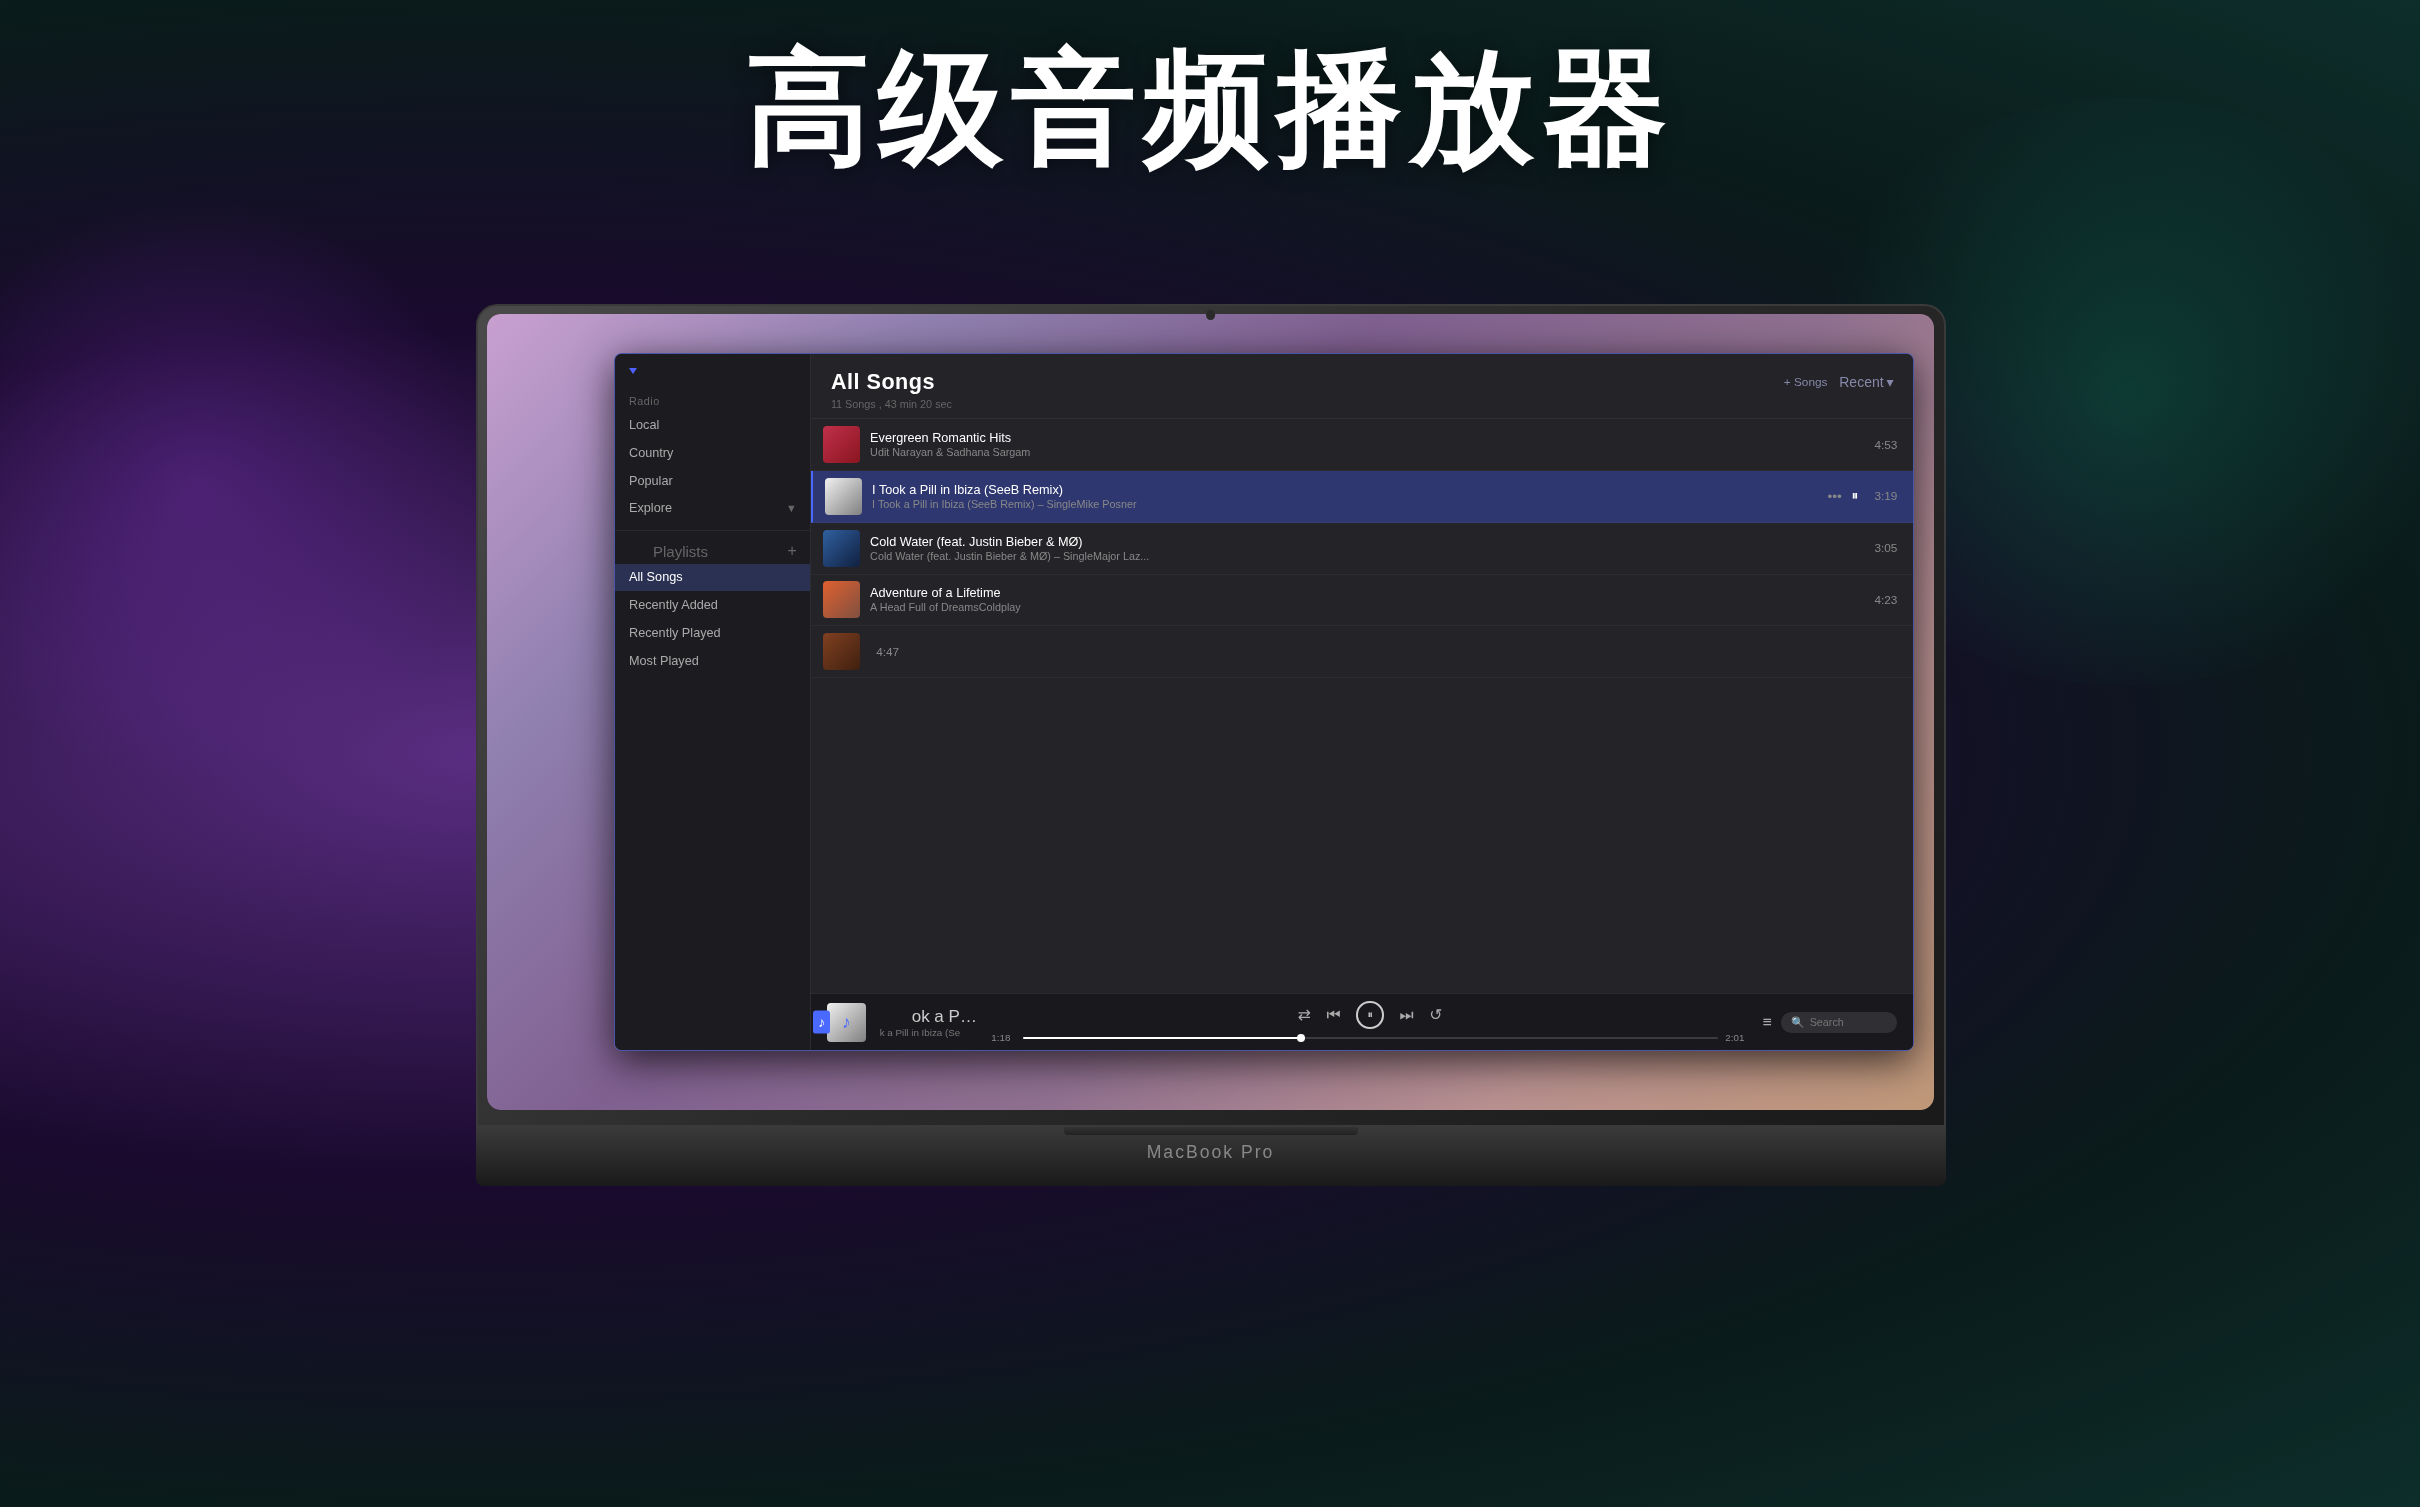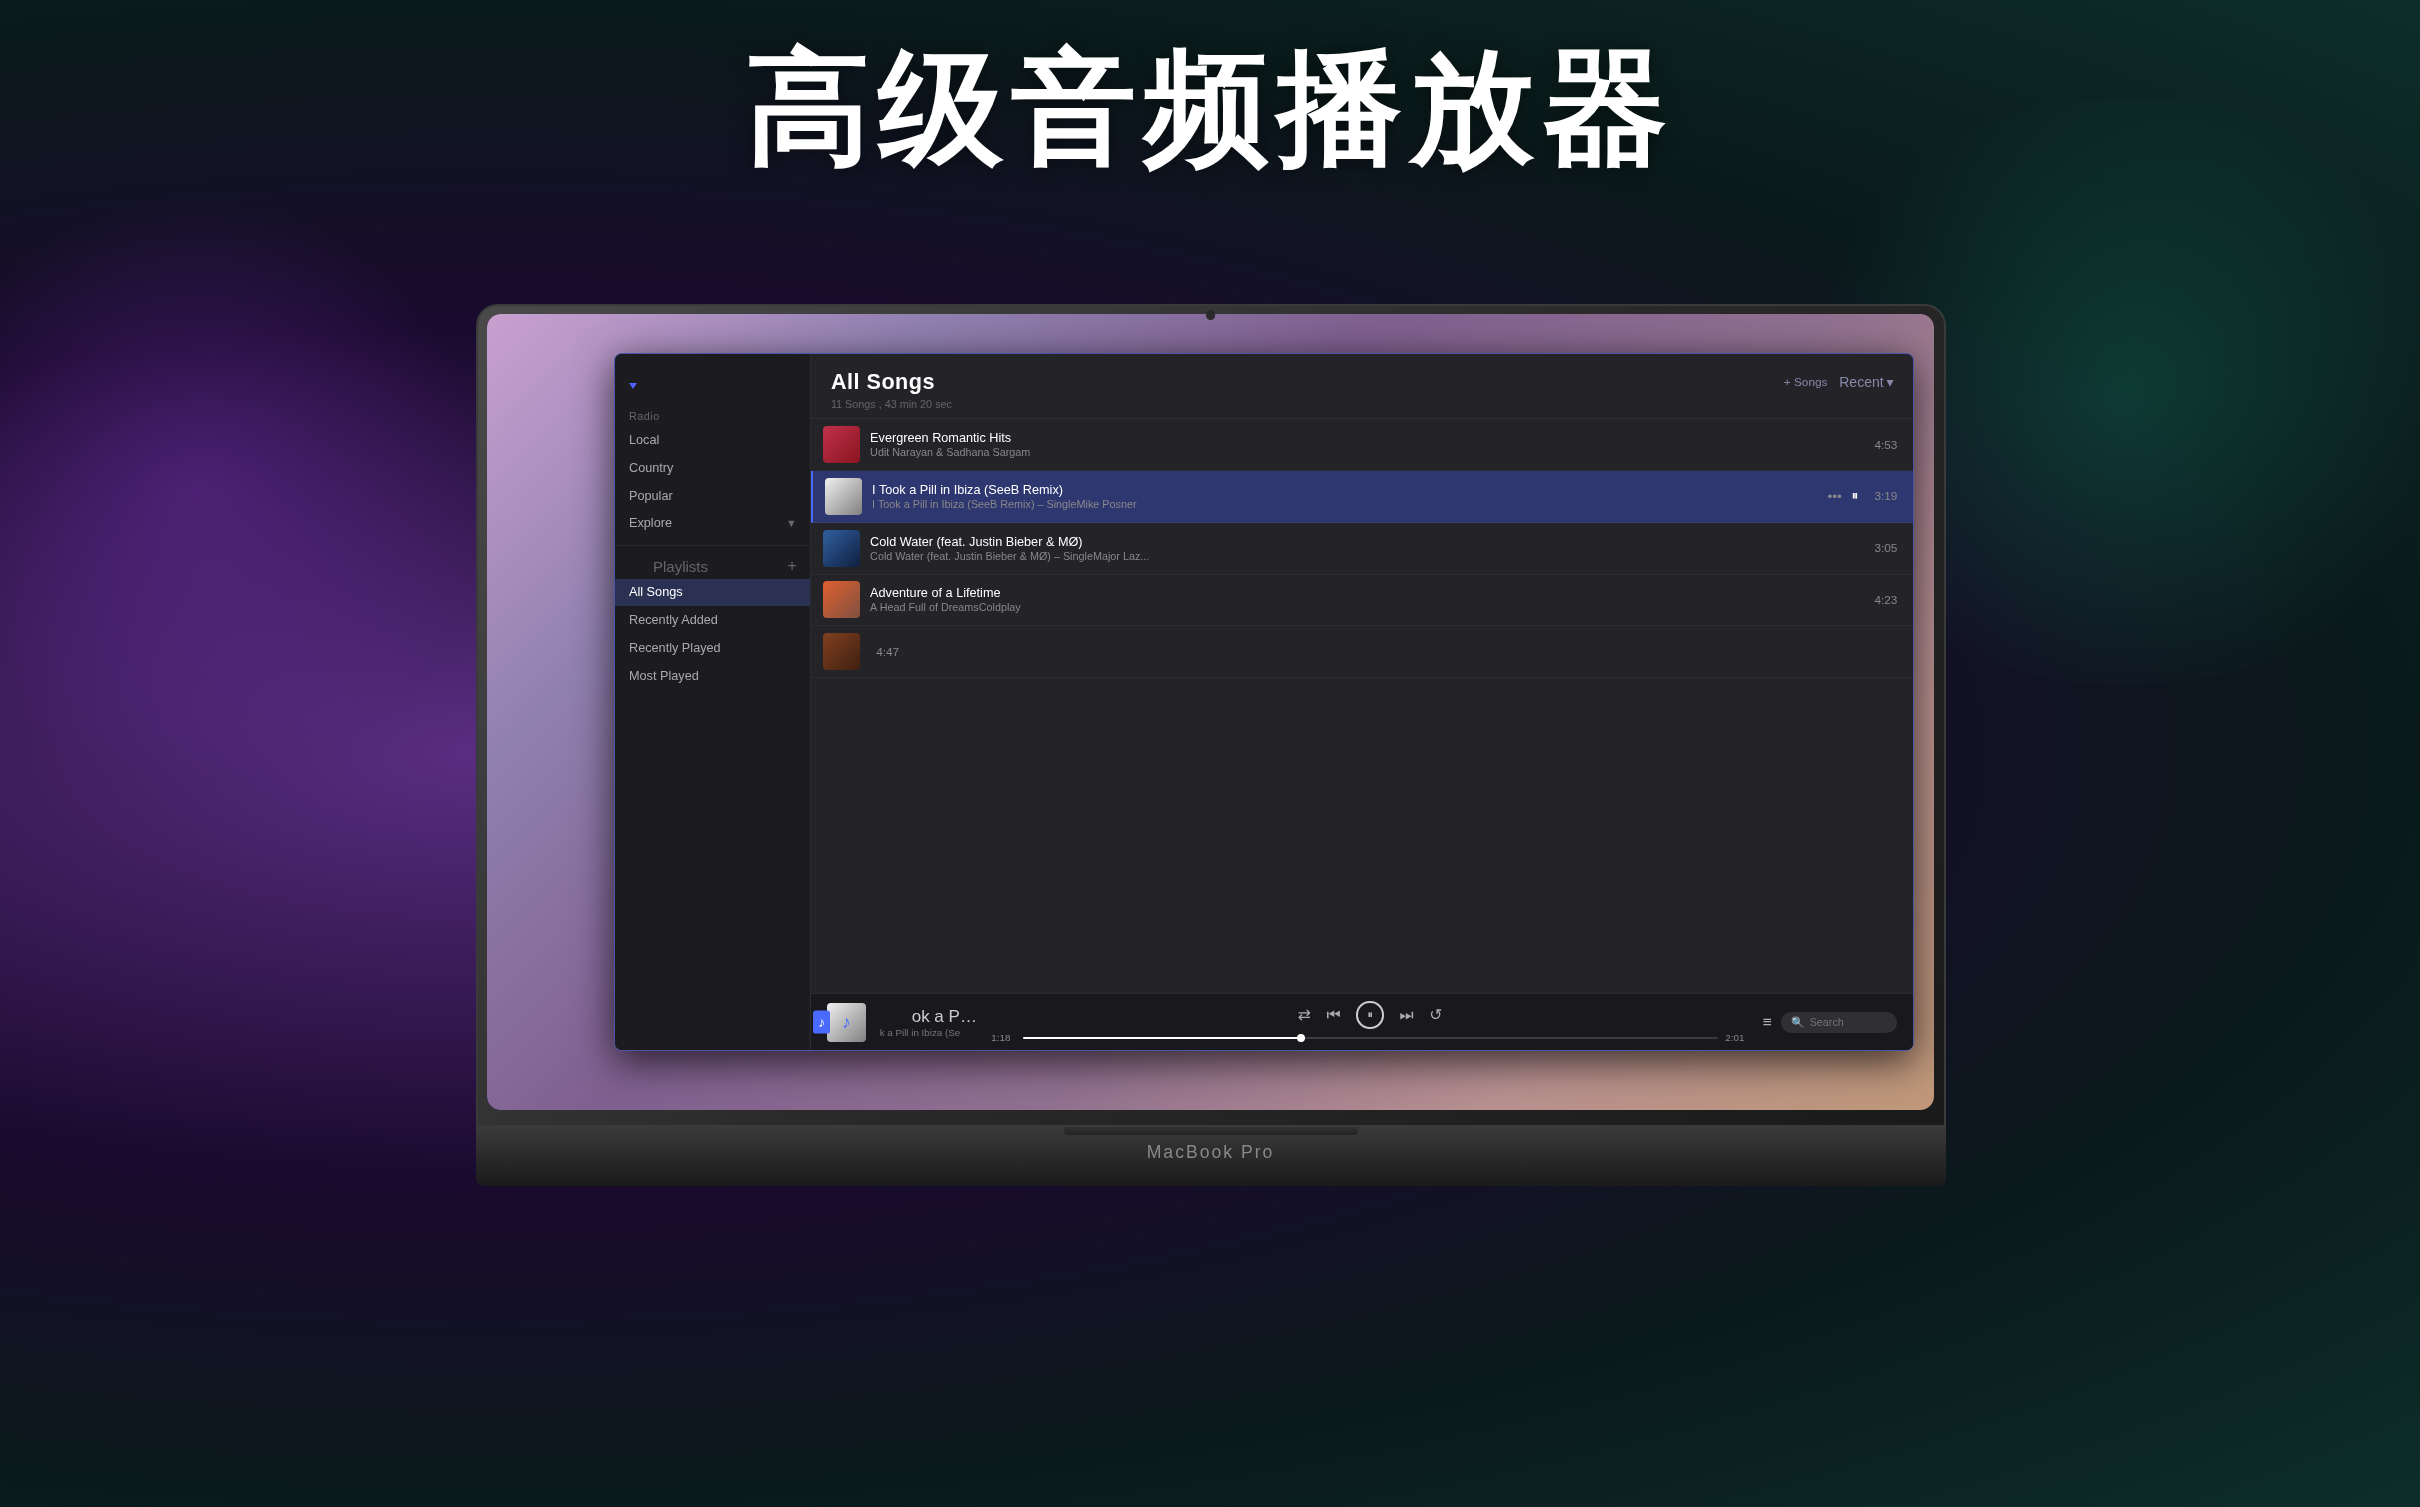--- a/index.html
+++ b/index.html
@@ -143,21 +143,21 @@
     .sidebar {
       position: absolute;
       left: 0;
       top: 0;
       bottom: 0;
       width: 196px;
       background: rgba(28, 28, 32, 0.97);
       border-right: 1px solid rgba(255,255,255,0.08);
       display: flex;
       flex-direction: column;
-      padding-top: 23px;
+      padding-top: 8px;
     }
 
     .sidebar-dropdown-btn {
       display: flex;
       align-items: center;
       padding: 5.9px 13.7px;
       margin-bottom: 7.8px;
     }
 
     .dropdown-arrow {

